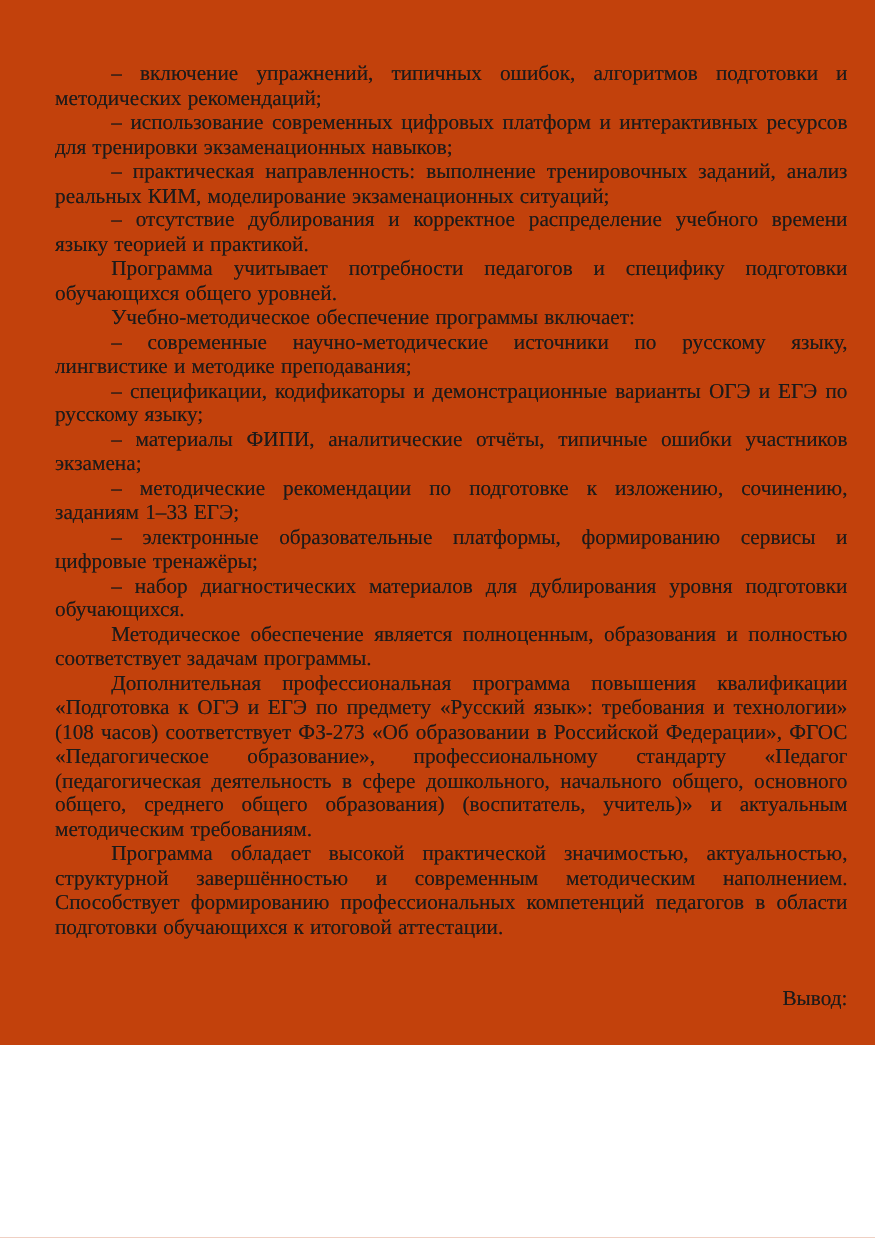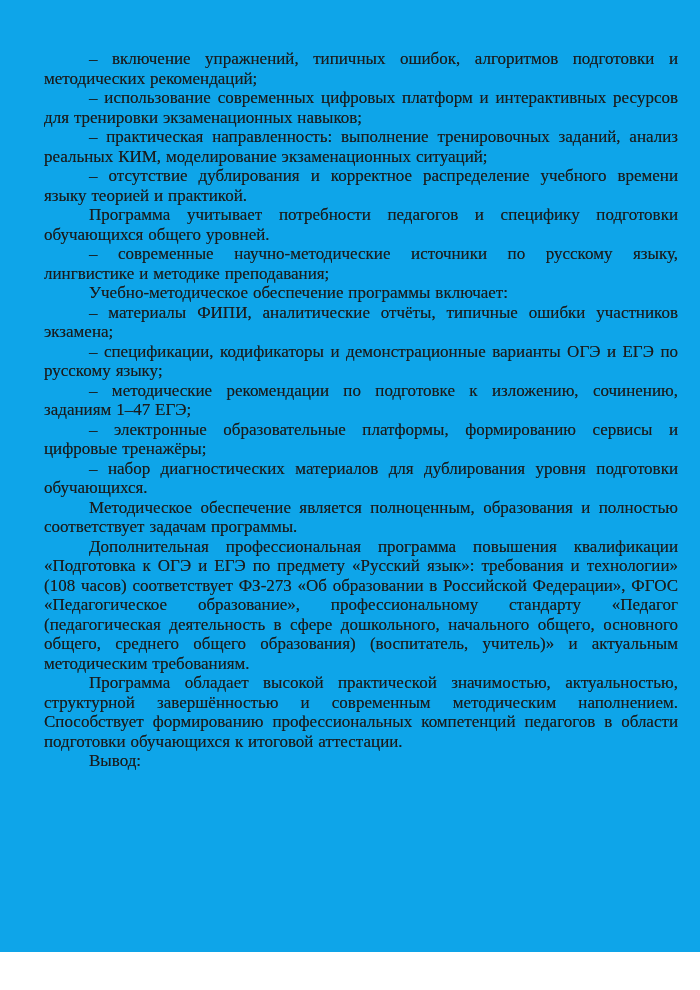--- a/index.html
+++ b/index.html
@@ -9,54 +9,55 @@
   }
   body {
     width: 700px;
     height: 990px;
     overflow: hidden;
     font-family: "Liberation Serif", "DejaVu Serif", serif;
   }
   .page {
     box-sizing: border-box;
     width: 700px;
-    height: 952px;
-    background: #0ea5e9;
+    height: 836px;
+    background: #c2410c;
     padding: 49px 22px 0 44px;
     color: #1b1b1b;
   }
   .doc p {
     margin: 0;
     font-size: 17px;
     line-height: 19.5px;
     text-align: justify;
     text-indent: 45px;
     word-spacing: 0.04em;
     
     text-shadow: 0 0 0.35px rgba(20,20,20,0.55);
   }
   .doc p.conclusion {
-    text-align: left;
+    margin-top: 38px;
+    text-align: right;
   }
 </style>
 </head>
 <body>
 
 <div class="page">
   <div class="doc">
     <p>– включение упражнений, типичных ошибок, алгоритмов подготовки и методических рекомендаций;</p>
     <p>– использование современных цифровых платформ и интерактивных ресурсов для тренировки экзаменационных навыков;</p>
     <p>– практическая направленность: выполнение тренировочных заданий, анализ реальных КИМ, моделирование экзаменационных ситуаций;</p>
     <p>– отсутствие дублирования и корректное распределение учебного времени языку теорией и практикой.</p>
     <p>Программа учитывает потребности педагогов и специфику подготовки обучающихся общего уровней.</p>
+    <p>Учебно-методическое обеспечение программы включает:</p>
     <p>– современные научно-методические источники по русскому языку, лингвистике и методике преподавания;</p>
-    <p>Учебно-методическое обеспечение программы включает:</p>
+    <p>– спецификации, кодификаторы и демонстрационные варианты ОГЭ и ЕГЭ по русскому языку;</p>
     <p>– материалы ФИПИ, аналитические отчёты, типичные ошибки участников экзамена;</p>
-    <p>– спецификации, кодификаторы и демонстрационные варианты ОГЭ и ЕГЭ по русскому языку;</p>
-    <p>– методические рекомендации по подготовке к изложению, сочинению, заданиям 1–47 ЕГЭ;</p>
+    <p>– методические рекомендации по подготовке к изложению, сочинению, заданиям 1–33 ЕГЭ;</p>
     <p>– электронные образовательные платформы, формированию сервисы и цифровые тренажёры;</p>
     <p>– набор диагностических материалов для дублирования уровня подготовки обучающихся.</p>
     <p>Методическое обеспечение является полноценным, образования и полностью соответствует задачам программы.</p>
     <p>Дополнительная профессиональная программа повышения квалификации «Подготовка к ОГЭ и ЕГЭ по предмету «Русский язык»: требования и технологии» (108 часов) соответствует ФЗ-273 «Об образовании в Российской Федерации», ФГОС «Педагогическое образование», профессиональному стандарту «Педагог (педагогическая деятельность в сфере дошкольного, начального общего, основного общего, среднего общего образования) (воспитатель, учитель)» и актуальным методическим требованиям.</p>
     <p>Программа обладает высокой практической значимостью, актуальностью, структурной завершённостью и современным методическим наполнением. Способствует формированию профессиональных компетенций педагогов в области подготовки обучающихся к итоговой аттестации.</p>
     <p class="conclusion">Вывод:</p>
   </div>
 </div>
 
 </body></html>

